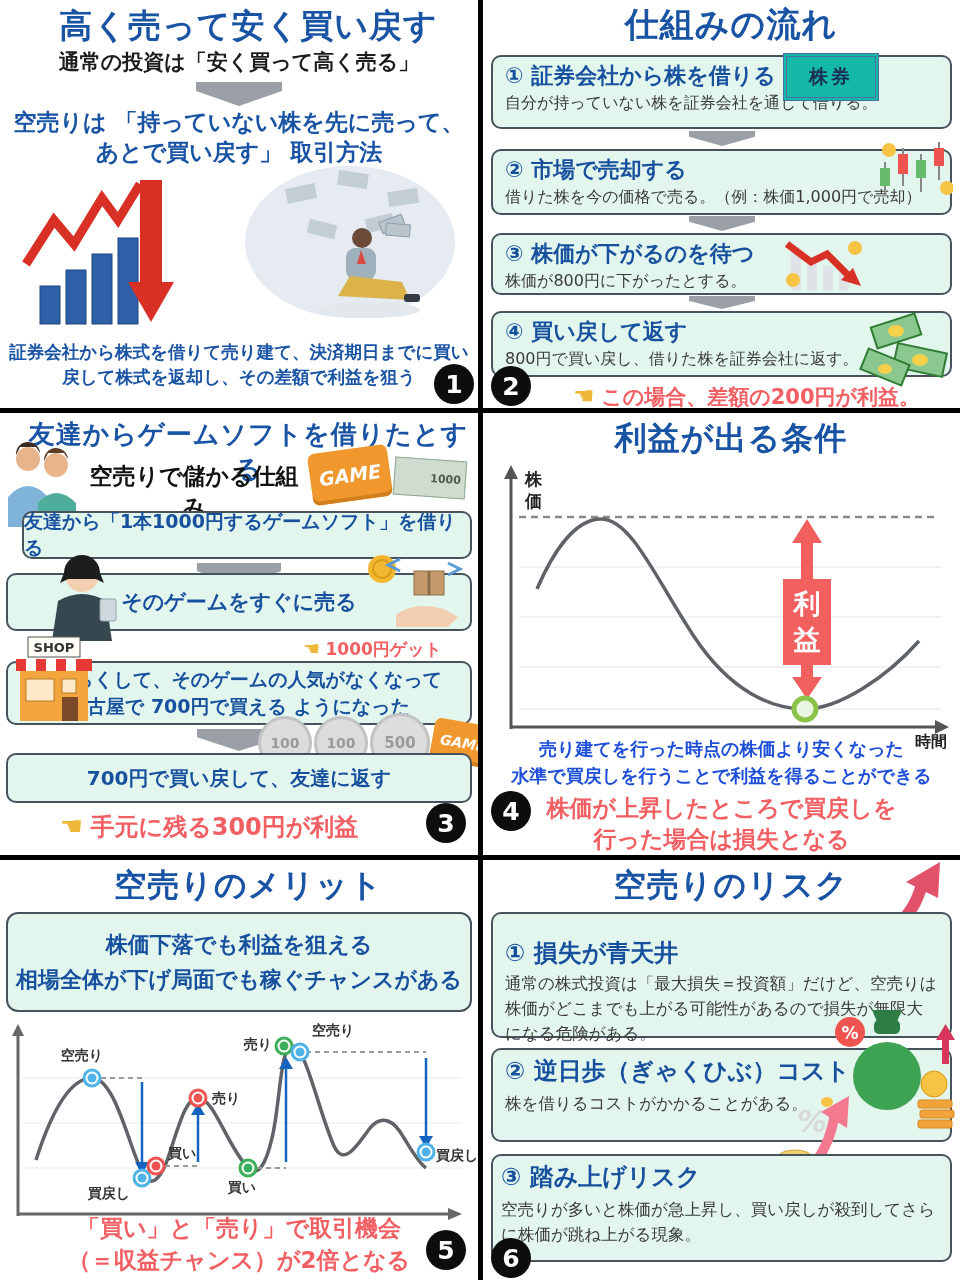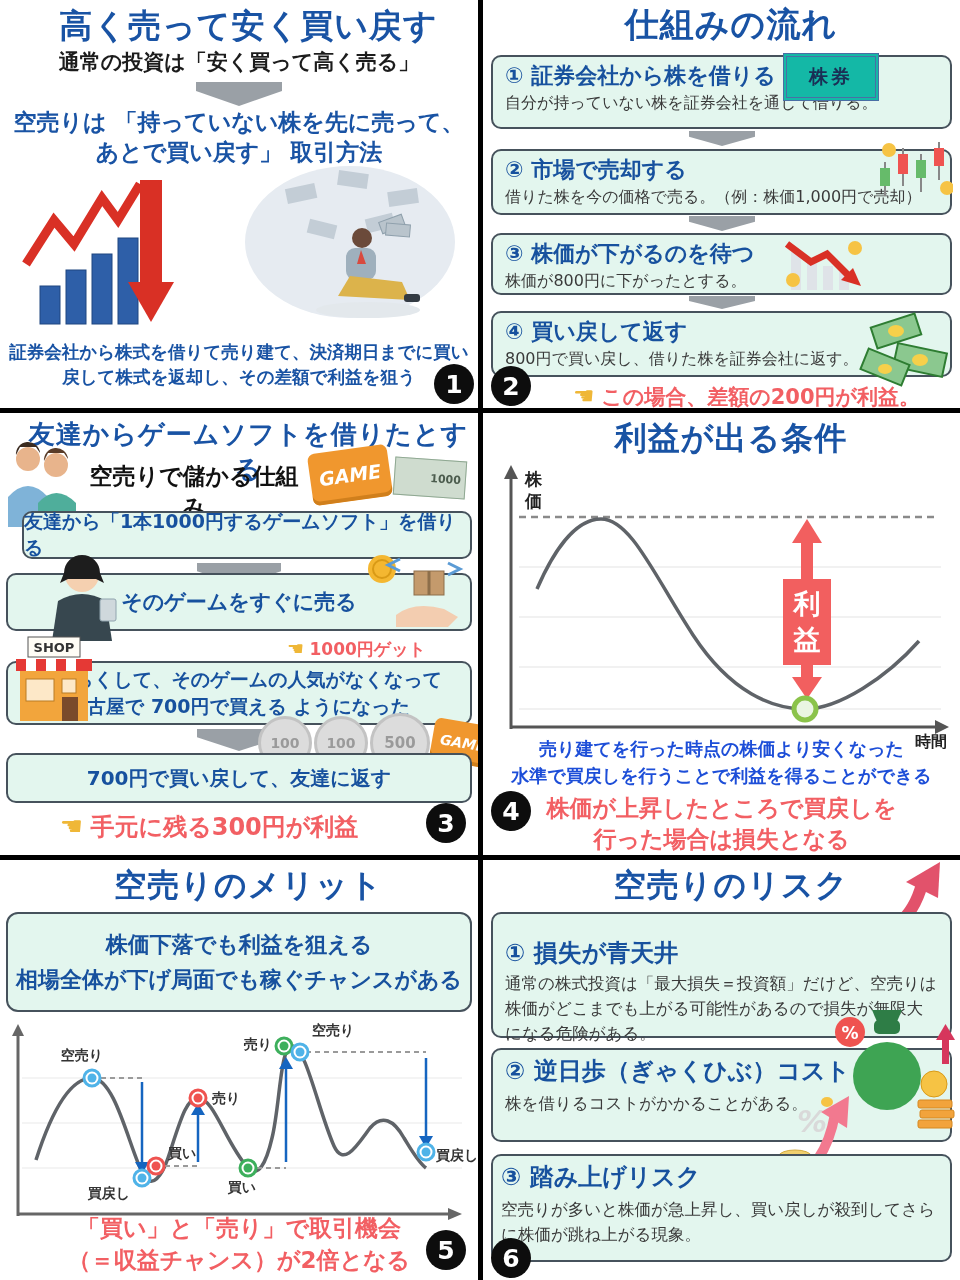--- a/index.html
+++ b/index.html
@@ -166,21 +166,21 @@
     </svg>
     <svg class="abs" style="left:356px;top:140px;" width="110" height="78" viewBox="0 0 110 78">
       <circle cx="26" cy="16" r="14" fill="#f4b731"></circle>
         <circle cx="26" cy="16" r="9" fill="none" stroke="#d99a16" stroke-width="2"></circle>
       <rect x="58" y="18" width="30" height="24" fill="#c49a6c" stroke="#8d6e4a"></rect>
       <line x1="73" y1="18" x2="73" y2="42" stroke="#8d6e4a" stroke-width="3"></line>
       <path d="M40,62 q18,-14 48,-6 l14,8 -10,10 -52,0 z" fill="#f3cdb0"></path>
       <path d="M44,6 l-12,6 12,6" fill="none" stroke="#5b9bd5" stroke-width="3"></path>
       <path d="M92,10 l12,6 -12,6" fill="none" stroke="#5b9bd5" stroke-width="3"></path>
     </svg>
-    <div class="abs" style="right:52px;top:224px;font-size:17px;">
+    <div class="abs" style="right:36px;top:224px;font-size:17px;">
       <span class="finger" style="font-size:19px;">☚</span>
       <span class="rednote" style="font-weight:700;">1000円ゲット</span>
     </div>
     <div class="mint abs" style="left:6px;right:6px;top:248px;height:64px;display:flex;flex-direction:column;align-items:center;justify-content:center;font-size:19px;font-weight:800;color:#17519e;line-height:1.4;">
       <div>しばらくして、そのゲームの人気がなくなって</div>
       <div>中古屋で 700円で買える ようになった</div>
     </div>
     <svg class="abs" style="left:10px;top:222px;" width="88" height="96" viewBox="0 0 88 96">
       <rect x="18" y="2" width="52" height="20" fill="#fffdf6" stroke="#555"></rect>
       <text x="44" y="17" text-anchor="middle" font-size="13" font-weight="bold" fill="#333">SHOP</text>

